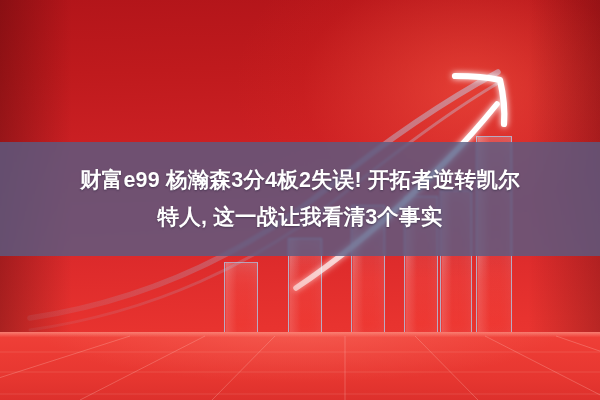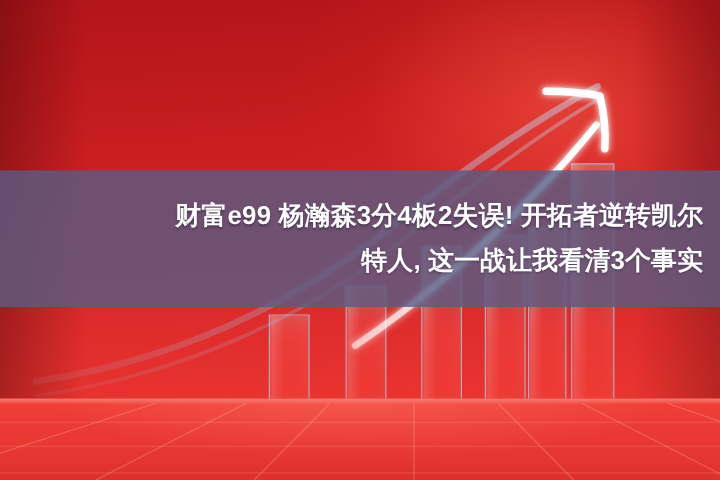--- a/index.html
+++ b/index.html
@@ -114,21 +114,21 @@
     height: 114px;
     background: rgba(88,92,133,0.80);
     backdrop-filter: blur(1px);
     display: flex;
     align-items: center;
     justify-content: center;
   }
   .band-inner {
     width: 100%;
     padding: 0 14px;
-    text-align: right;
+    text-align: center;
     color: #ffffff;
     font-size: 21.5px;
     font-weight: 700;
     line-height: 37px;
     letter-spacing: 0.2px;
     text-shadow: 0 1px 2px rgba(25,25,45,0.45);
     white-space: pre-line;
   }
 </style>
 </head>

